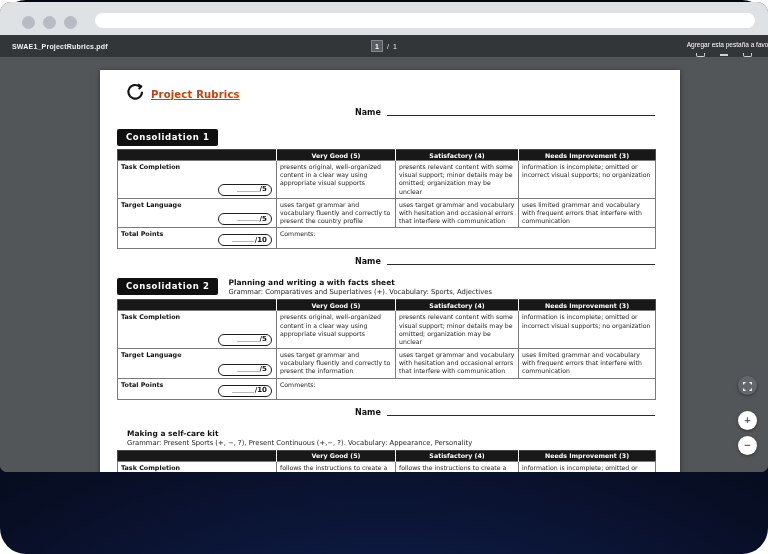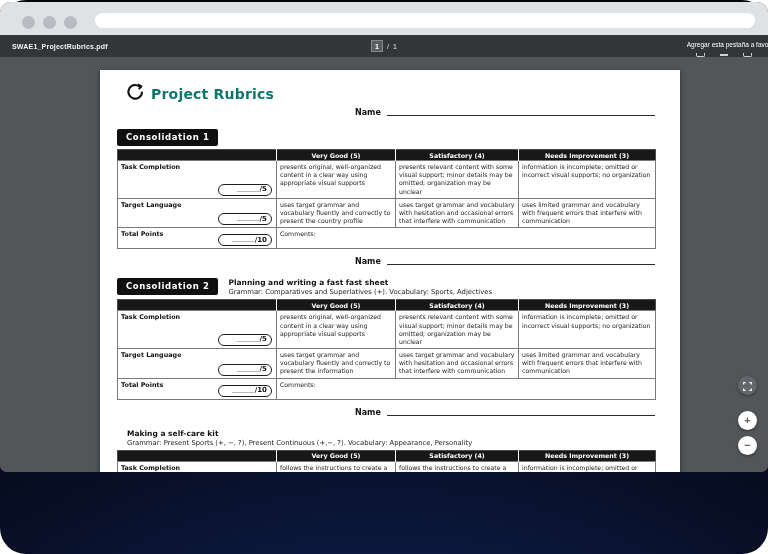--- a/index.html
+++ b/index.html
@@ -36,21 +36,21 @@
   .icon-cup{width:9px;height:4px;border:1.4px solid #cfd2d5;border-top:none;border-radius:0 0 2px 2px;}
   .icon-dash{width:8px;height:2px;background:#cfd2d5;margin-bottom:1px;}
 
   
   .viewport{position:relative;height:415px;background:#525659;overflow:hidden;}
   .page{position:absolute;left:100px;top:13px;width:580px;height:640px;background:#ffffff;
     box-shadow:0 1px 5px rgba(0,0,0,.45);padding:14px 25px 0 17px;color:#1a1a1a;
     font-family:"DejaVu Sans", sans-serif;}
 
   .logo-row{display:flex;align-items:center;gap:6px;margin-left:8px;margin-bottom:3px;height:20px;}
-  .doc-title{font-size:14px;font-weight:bold;letter-spacing:.2px;color:#0f766e;}
+  .doc-title{font-size:10px;font-weight:bold;letter-spacing:.2px;color:#c2410c;text-decoration:underline;}
 
   .name-row{display:flex;align-items:flex-end;margin-left:238px;height:10px;margin-bottom:1px;}
   .name-label{font-size:8px;font-weight:bold;color:#111;}
   .name-line{flex:1;border-bottom:1px solid #2b2b2b;margin-left:6px;margin-bottom:1px;}
 
   .sec-head{display:flex;align-items:flex-start;margin-top:12px;}
   .badge{background:#101010;color:#fff;font-weight:bold;font-size:8.5px;letter-spacing:.6px;
     padding:3px 9px 4px;min-width:98px;text-align:center;border-radius:2px;}
   .sec-titles{margin-left:10px;}
   .sec-title{font-size:7.5px;font-weight:bold;color:#111;margin-bottom:1px;}
@@ -187,21 +187,21 @@
         </section>
 
         <section class="sec2">
           <div class="name-row">
             <span class="name-label">Name</span>
             <span class="name-line"></span>
           </div>
           <div class="sec-head">
             <div class="badge">Consolidation 2</div>
             <div class="sec-titles">
-              <div class="sec-title">Planning and writing a fast fast sheet</div>
+              <div class="sec-title">Planning and writing a with facts sheet</div>
               <div class="sec-grammar">Grammar: Comparatives and Superlatives (+). Vocabulary: Sports, Adjectives</div>
             </div>
           </div>
           <table class="rubric">
             <colgroup>
                 <col style="width:159px">
                 <col style="width:119px">
                 <col style="width:123px">
                 <col style="width:137px">
               </colgroup>

